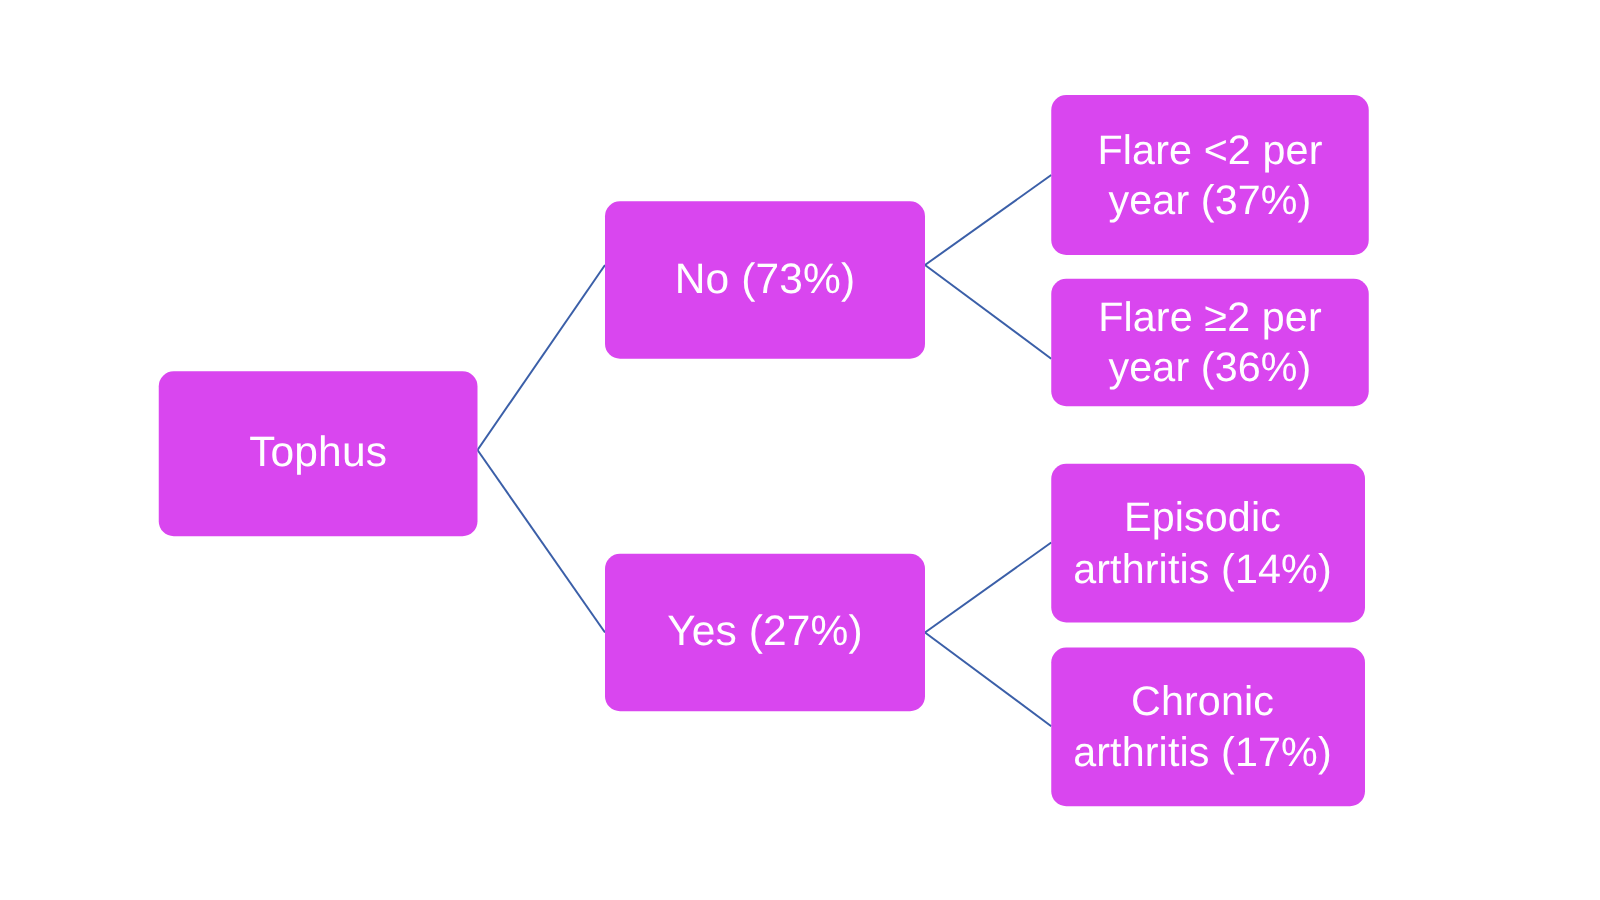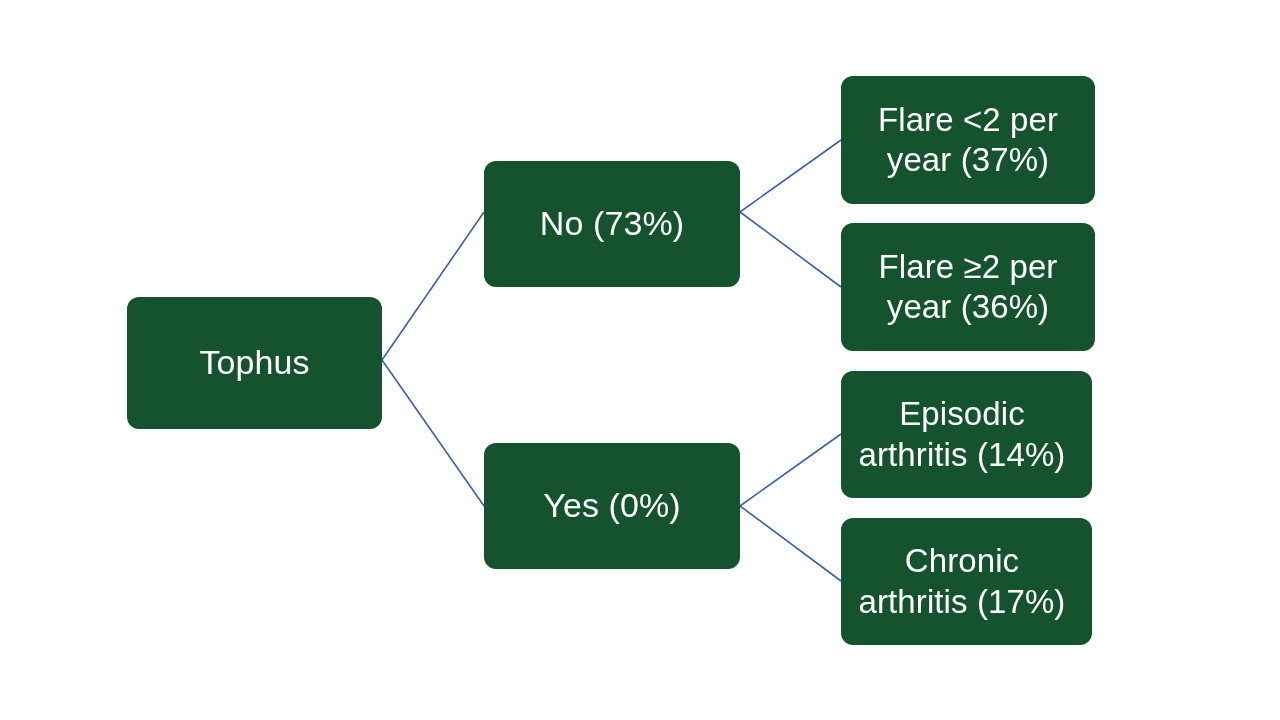--- a/index.html
+++ b/index.html
@@ -18,21 +18,21 @@
   #connector-layer {
     position: absolute;
     left: 0;
     top: 0;
     width: 1280px;
     height: 720px;
     pointer-events: none;
   }
   .node {
     position: absolute;
-    background: #14532d;
+    background: #d946ef;
     border-radius: 12px;
     color: #ffffff;
     display: flex;
     align-items: center;
     justify-content: center;
     text-align: center;
     box-sizing: border-box;
     line-height: 1.22;
     letter-spacing: 0.1px;
     font-weight: 400;
@@ -74,21 +74,21 @@
     left: 841px;
     top: 76px;
     width: 254px;
     height: 128px;
     font-size: 33px;
   }
   #node-flare-ge2 {
     left: 841px;
     top: 223px;
     width: 254px;
-    height: 128px;
+    height: 102px;
     font-size: 33px;
   }
   #node-episodic {
     left: 841px;
     top: 371px;
     width: 251px;
     height: 127px;
     font-size: 33px;
   }
   #node-chronic {
@@ -123,21 +123,21 @@
 
   <div class="node" id="node-root">
     <span class="label">Tophus</span>
   </div>
 
   <div class="node" id="node-no">
     <span class="label">No (73%)</span>
   </div>
 
   <div class="node" id="node-yes">
-    <span class="label">Yes (0%)</span>
+    <span class="label">Yes (27%)</span>
   </div>
 
   <div class="node" id="node-flare-lt2">
     <span class="label">Flare &lt;2 per
 year (37%)</span>
   </div>
 
   <div class="node" id="node-flare-ge2">
     <span class="label">Flare ≥2 per
 year (36%)</span>

